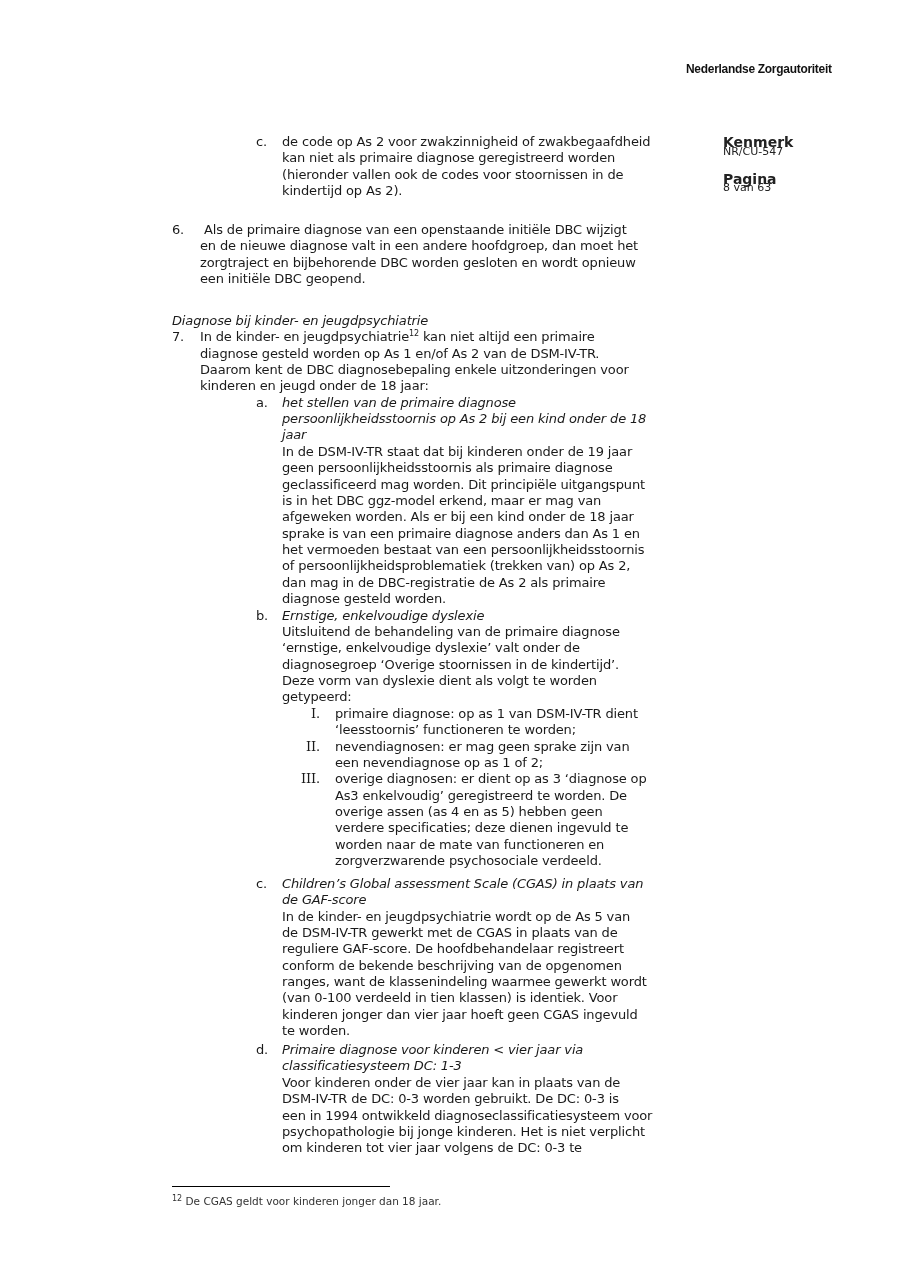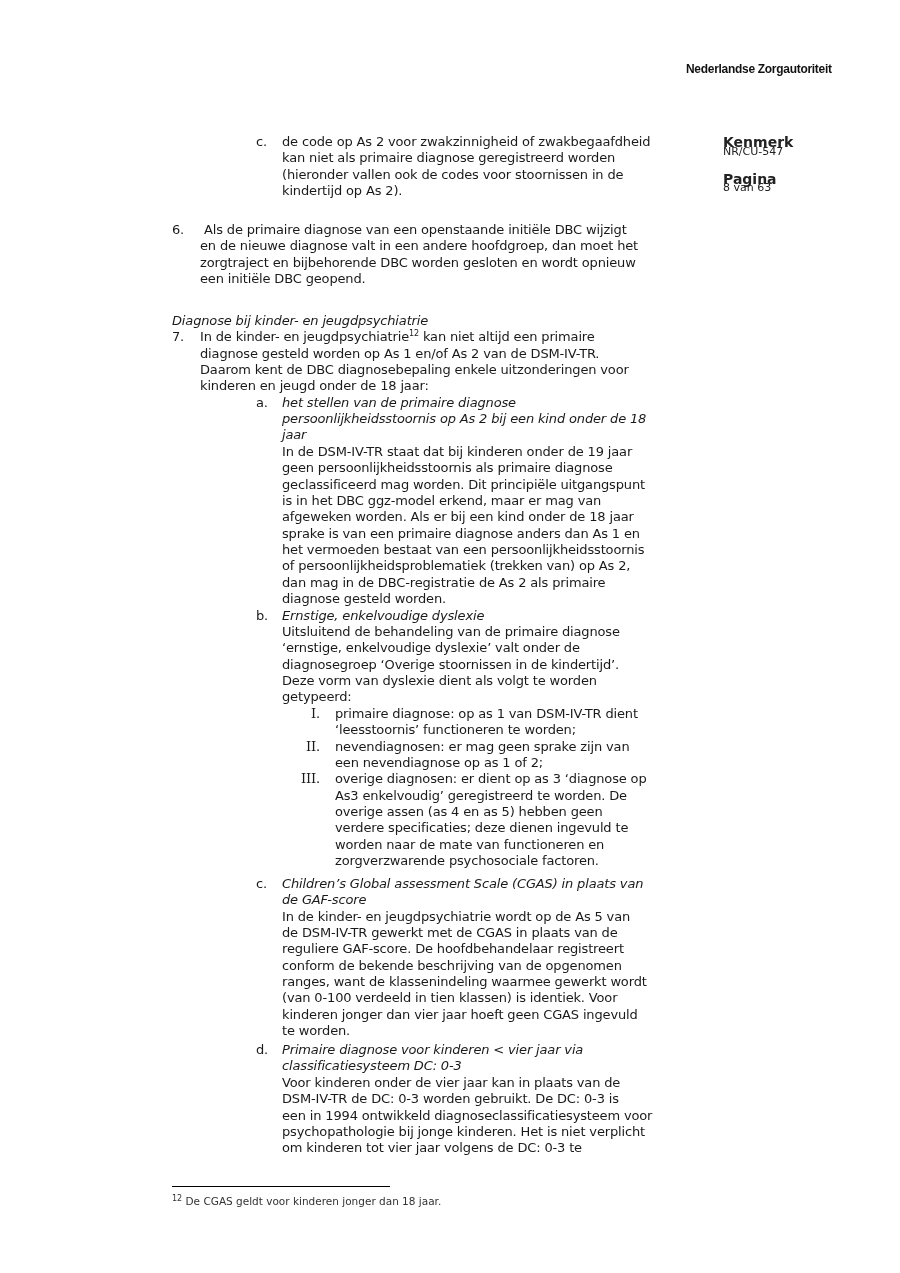--- a/index.html
+++ b/index.html
@@ -88,41 +88,41 @@
   <span class="rom" style="left:260px; top:739px;">II.</span>
   <div class="line" style="left:335px; top:739px;">nevendiagnosen: er mag geen sprake zijn van</div>
   <div class="line" style="left:335px; top:755px;">een nevendiagnose op as 1 of 2;</div>
 
   <span class="rom" style="left:260px; top:771px;">III.</span>
   <div class="line" style="left:335px; top:771px;">overige diagnosen: er dient op as 3 ‘diagnose op</div>
   <div class="line" style="left:335px; top:788px;">As3 enkelvoudig’ geregistreerd te worden. De</div>
   <div class="line" style="left:335px; top:804px;">overige assen (as 4 en as 5) hebben geen</div>
   <div class="line" style="left:335px; top:820px;">verdere specificaties; deze dienen ingevuld te</div>
   <div class="line" style="left:335px; top:837px;">worden naar de mate van functioneren en</div>
-  <div class="line" style="left:335px; top:853px;">zorgverzwarende psychosociale factoren.</div>
+  <div class="line" style="left:335px; top:853px;">zorgverzwarende psychosociale verdeeld.</div>
 </div>
 
 <div class="abs txt">
   <span class="num" style="left:256px; top:876px;">c.</span>
   <div class="line it" style="left:282px; top:876px;">Children’s Global assessment Scale (CGAS) in plaats van</div>
   <div class="line it" style="left:282px; top:892px;">de GAF-score</div>
   <div class="line" style="left:282px; top:909px;">In de kinder- en jeugdpsychiatrie wordt op de As 5 van</div>
   <div class="line" style="left:282px; top:925px;">de DSM-IV-TR gewerkt met de CGAS in plaats van de</div>
   <div class="line" style="left:282px; top:941px;">reguliere GAF-score. De hoofdbehandelaar registreert</div>
   <div class="line" style="left:282px; top:958px;">conform de bekende beschrijving van de opgenomen</div>
   <div class="line" style="left:282px; top:974px;">ranges, want de klassenindeling waarmee gewerkt wordt</div>
   <div class="line" style="left:282px; top:990px;">(van 0-100 verdeeld in tien klassen) is identiek. Voor</div>
   <div class="line" style="left:282px; top:1007px;">kinderen jonger dan vier jaar hoeft geen CGAS ingevuld</div>
   <div class="line" style="left:282px; top:1023px;">te worden.</div>
 </div>
 
 <div class="abs txt">
   <span class="num" style="left:256px; top:1042px;">d.</span>
   <div class="line it" style="left:282px; top:1042px;">Primaire diagnose voor kinderen &lt; vier jaar via</div>
-  <div class="line it" style="left:282px; top:1058px;">classificatiesysteem DC: 0-3</div>
+  <div class="line it" style="left:282px; top:1058px;">classificatiesysteem DC: 1-3</div>
   <div class="line" style="left:282px; top:1075px;">Voor kinderen onder de vier jaar kan in plaats van de</div>
   <div class="line" style="left:282px; top:1091px;">DSM-IV-TR de DC: 0-3 worden gebruikt. De DC: 0-3 is</div>
   <div class="line" style="left:282px; top:1108px;">een in 1994 ontwikkeld diagnoseclassificatiesysteem voor</div>
   <div class="line" style="left:282px; top:1124px;">psychopathologie bij jonge kinderen. Het is niet verplicht</div>
   <div class="line" style="left:282px; top:1140px;">om kinderen tot vier jaar volgens de DC: 0-3 te</div>
 </div>
 
 <div class="fn-rule"></div>
 <div class="fn"><sup>12</sup><span> De CGAS geldt voor kinderen jonger dan 18 jaar.</span></div>
 

